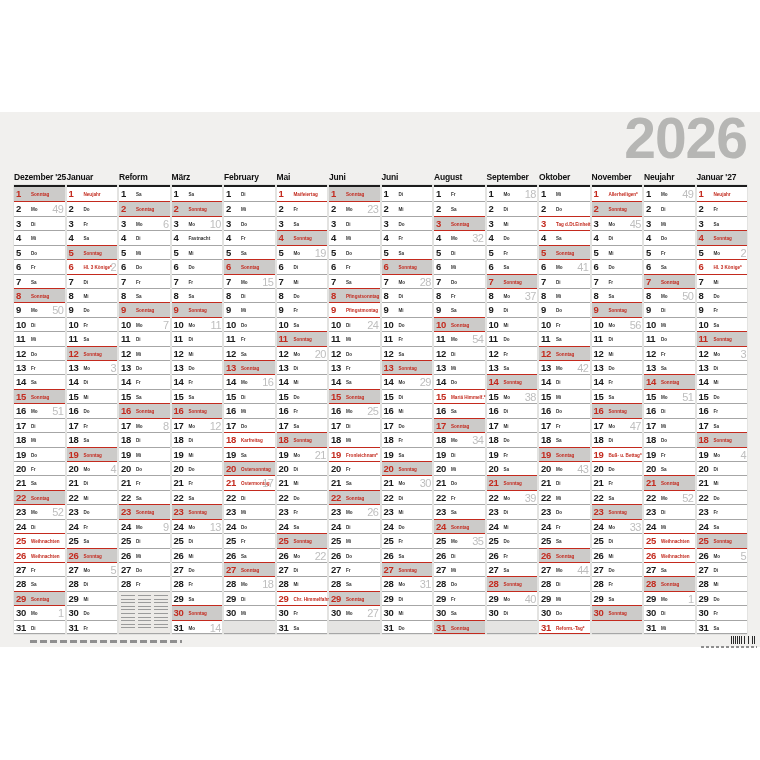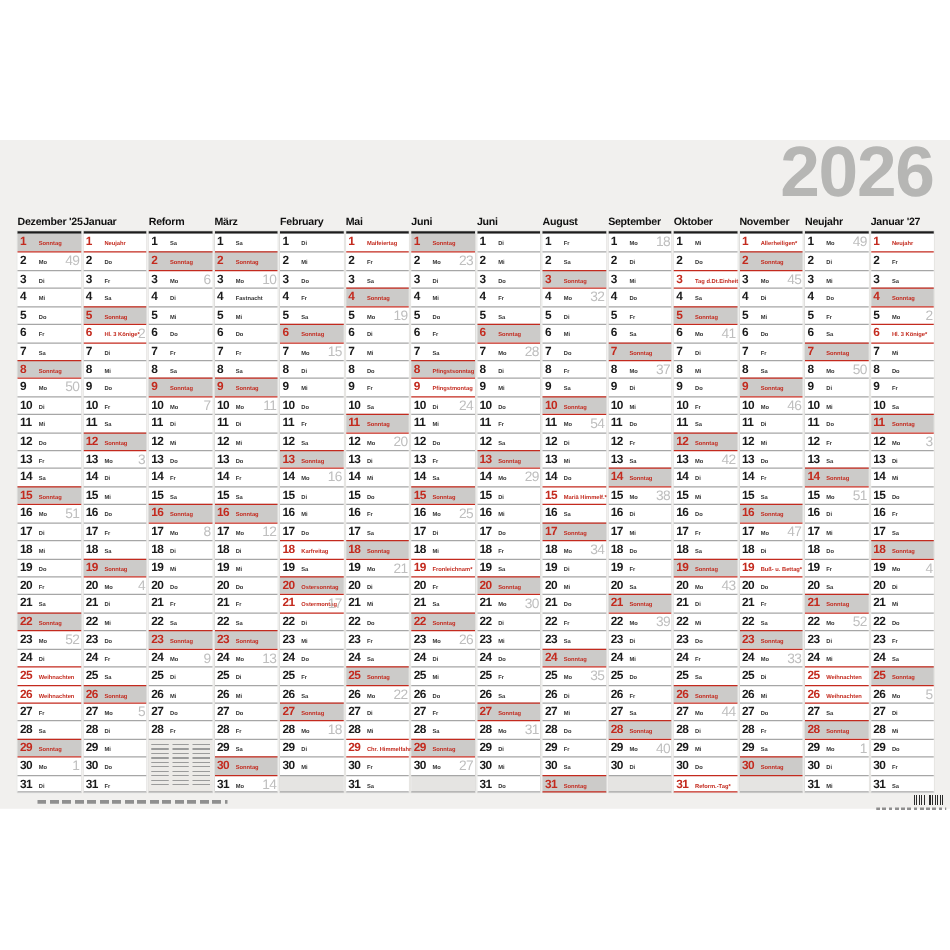--- a/index.html
+++ b/index.html
@@ -1524,21 +1524,21 @@
             <span class="dnum">8</span>
             <span class="dlabel">Sa</span>
           </div>
           <div class="row sunday" style="border-top: 1px solid rgb(195, 42, 30);">
             <span class="dnum red">9</span>
             <span class="dlabel red">Sonntag</span>
           </div>
           <div class="row normal" style="border-top: 1px solid rgb(195, 42, 30);">
             <span class="dnum">10</span>
             <span class="dlabel">Mo</span>
-            <span class="wk">46</span>
+            <span class="wk">56</span>
           </div>
           <div class="row normal" style="border-top: 1px solid rgb(166, 166, 166);">
             <span class="dnum">11</span>
             <span class="dlabel">Di</span>
           </div>
           <div class="row normal" style="border-top: 1px solid rgb(166, 166, 166);">
             <span class="dnum">12</span>
             <span class="dlabel">Mi</span>
           </div>
           <div class="row normal" style="border-top: 1px solid rgb(166, 166, 166);">

